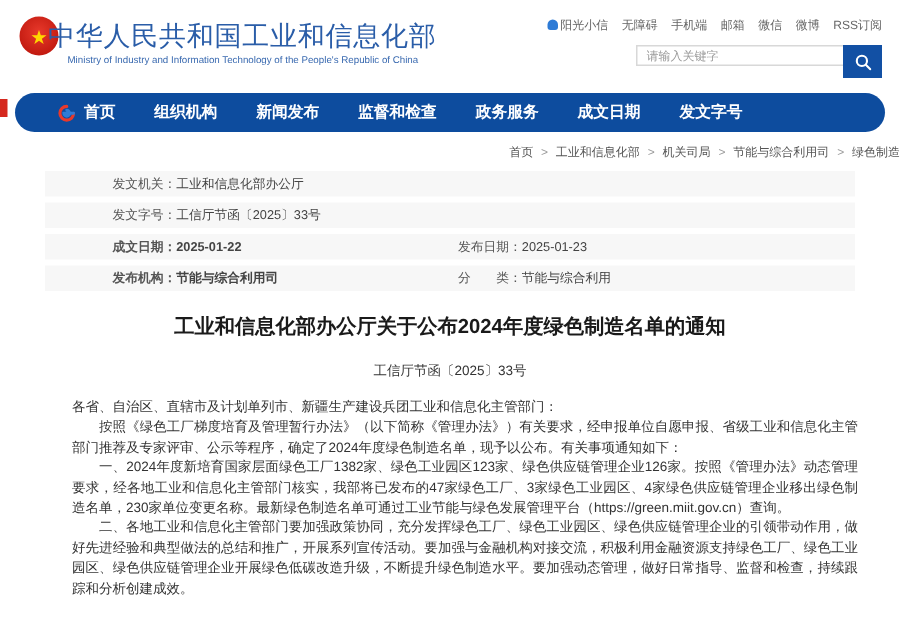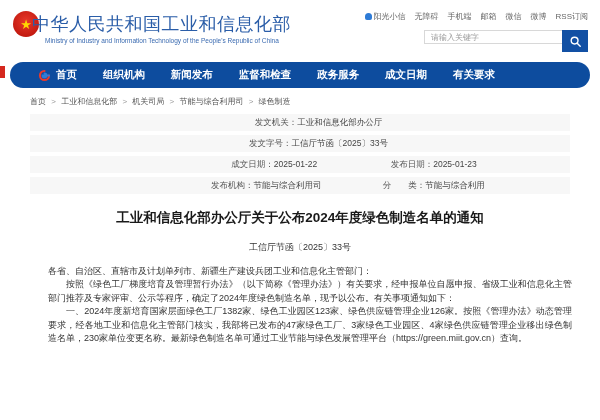--- a/index.html
+++ b/index.html
@@ -59,32 +59,32 @@
     color:#fff; font-size:10.5px; font-weight:bold; white-space:nowrap;
   }
   .nav-item { display:flex; align-items:center; gap:5px; cursor:pointer; }
   .nav-logo { width:13px; height:13px; display:block; }
   .left-tab {
     position:absolute; left:0; top:66px; width:5px; height:12px;
     background:#d5281e;
   }
   
   .breadcrumb {
-    padding:8px 14px 0 30px; font-size:8px; color:#555; white-space:nowrap;
+    padding:8px 0 0 30px; font-size:8px; color:#555; white-space:nowrap;text-align:right;
   }
   .breadcrumb .crumb { cursor:pointer; }
   .breadcrumb .sep { color:#999; margin:0 3px; }
   
-  .meta { margin:7px 30px 0 30px; font-size:8.5px; color:#444;text-align:center; }
+  .meta { margin:7px 30px 0 30px; font-size:8.5px; color:#444; }
   .meta-row {
     background:#f7f7f7; padding:2.5px 8px 2.5px 45px; margin-bottom:4px;
     white-space:nowrap; overflow:hidden;
   }
   .meta-label { color:#555; }
-  .pair1 { display:inline-block; width:228px; }
+  .pair1 { display:inline-block; width:228px;font-weight:bold; }
   
   .article-title {
     margin-top:15px; text-align:center;
     font-size:13.5px; font-weight:bold; color:#1a1a1a;
   }
   .doc-number {
     margin-top:14px; text-align:center; font-size:9px; color:#333;
   }
   .content {
     margin:11px 28px 0 48px; font-size:9px; color:#333;
@@ -130,21 +130,21 @@
       <path d="M10 3 a7 7 0 1 0 7 7" fill="none" stroke="#e8392b" stroke-width="3.2" stroke-linecap="round"></path>
       <path d="M10 7 a3 3 0 1 1 -3 3 L17 10" fill="none" stroke="#2e7bd6" stroke-width="3.0" stroke-linecap="round"></path>
     </svg>
     <span>首页</span>
   </span>
   <span class="nav-item">组织机构</span>
   <span class="nav-item">新闻发布</span>
   <span class="nav-item">监督和检查</span>
   <span class="nav-item">政务服务</span>
   <span class="nav-item">成文日期</span>
-  <span class="nav-item">有关要求</span>
+  <span class="nav-item">发文字号</span>
 </div>
 <div class="left-tab"></div>
 
 <div class="breadcrumb">
   <span class="crumb">首页</span>
   <span class="sep">&gt;</span>
   <span class="crumb">工业和信息化部</span>
   <span class="sep">&gt;</span>
   <span class="crumb">机关司局</span>
   <span class="sep">&gt;</span>
@@ -170,13 +170,14 @@
   </div>
 </div>
 
 <div class="article-title">工业和信息化部办公厅关于公布2024年度绿色制造名单的通知</div>
 <div class="doc-number">工信厅节函〔2025〕33号</div>
 
 <div class="content">
   <p>各省、自治区、直辖市及计划单列市、新疆生产建设兵团工业和信息化主管部门：</p>
   <p class="indent">按照《绿色工厂梯度培育及管理暂行办法》（以下简称《管理办法》）有关要求，经申报单位自愿申报、省级工业和信息化主管部门推荐及专家评审、公示等程序，确定了2024年度绿色制造名单，现予以公布。有关事项通知如下：</p>
   <p class="indent">一、2024年度新培育国家层面绿色工厂1382家、绿色工业园区123家、绿色供应链管理企业126家。按照《管理办法》动态管理要求，经各地工业和信息化主管部门核实，我部将已发布的47家绿色工厂、3家绿色工业园区、4家绿色供应链管理企业移出绿色制造名单，230家单位变更名称。最新绿色制造名单可通过工业节能与绿色发展管理平台（https://green.miit.gov.cn）查询。</p>
+  <p class="indent">二、各地工业和信息化主管部门要加强政策协同，充分发挥绿色工厂、绿色工业园区、绿色供应链管理企业的引领带动作用，做好先进经验和典型做法的总结和推广，开展系列宣传活动。要加强与金融机构对接交流，积极利用金融资源支持绿色工厂、绿色工业园区、绿色供应链管理企业开展绿色低碳改造升级，不断提升绿色制造水平。要加强动态管理，做好日常指导、监督和检查，持续跟踪和分析创建成效。</p>
 </div>
 
 </body></html>

